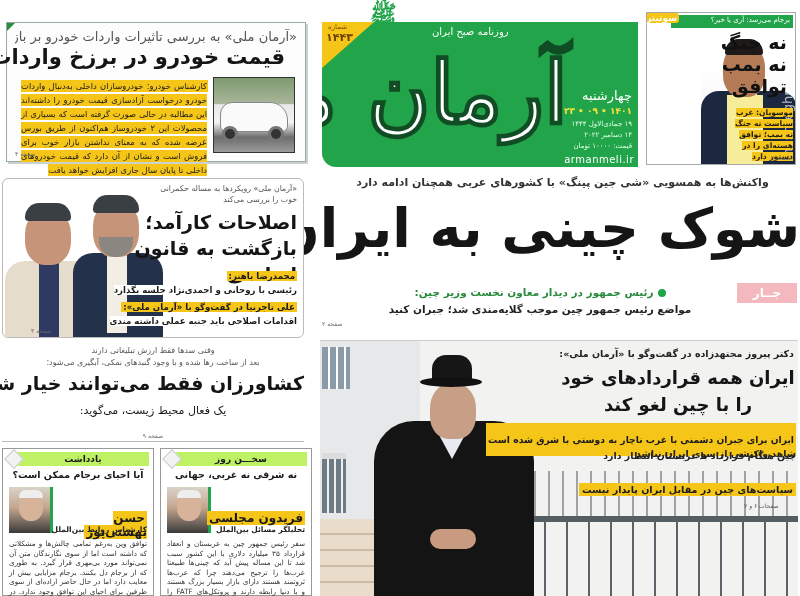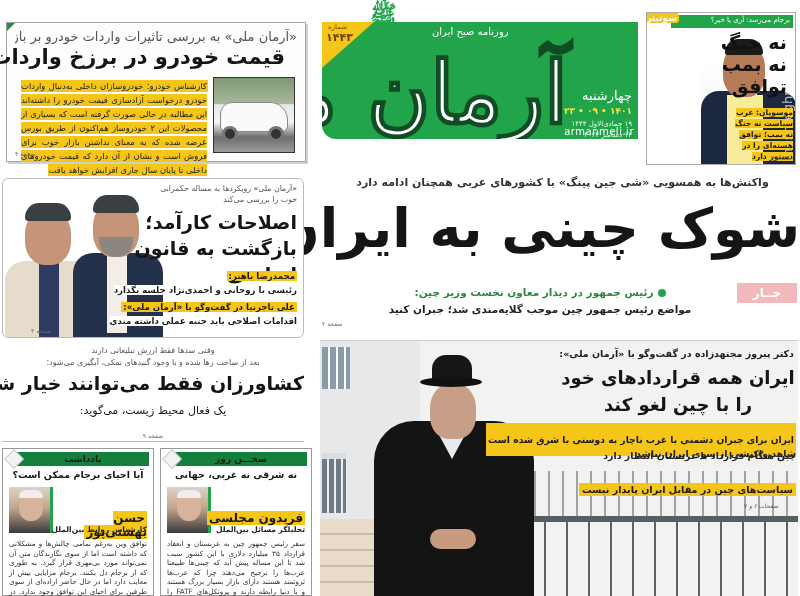--- a/index.html
+++ b/index.html
@@ -14,21 +14,21 @@
   .car-box .title { position: absolute; right: 20px; left: 20px; top: 22px; font-size: 21px; font-weight: bold; text-align: center; color: #151515; white-space: nowrap; }
   .car-box .photo { position: absolute; right: 10px; top: 54px; width: 82px; height: 76px; background: linear-gradient(180deg,#7f9a72 0%,#a9b79a 35%,#e8e8e8 36%,#f4f4f4 60%,#6d6d6d 80%,#9a9a9a 100%); border: 1px solid #333; }
   .car-box .photo .car { position: absolute; left: 6px; right: 6px; top: 24px; height: 30px; background: #fafafa; border-radius: 12px 18px 6px 6px; border: 1px solid #888; }
   .car-box .photo .wheel { position: absolute; bottom: 10px; width: 16px; height: 16px; background: #333; border-radius: 50%; border: 3px solid #777; }
   .car-box .body { position: absolute; right: 98px; left: 14px; top: 56px; font-size: 8.4px; line-height: 14px; text-align: justify; }
   .car-box .body span { background: #f5c518; box-shadow: 0 0 0 1px #f5c518; }
   .car-box .page { position: absolute; left: 8px; bottom: 4px; font-size: 6px; color: #666; }
   .car-box .corner { position: absolute; left: 0; top: 0; width: 0; height: 0; border-top: 8px solid #2a8a3e; border-right: 8px solid transparent; }
 
   
-  .mast { left: 322px; top: 22px; width: 316px; height: 117px; background: #22a54a; border-radius: 0 0 0 14px; overflow: hidden; }
+  .mast { left: 322px; top: 22px; width: 316px; height: 145px; background: #22a54a; border-radius: 0 0 0 14px; overflow: hidden; }
   .mast .issue { position: absolute; left: 0; top: 0; width: 52px; height: 46px; background: #f5c518; clip-path: polygon(0 0,100% 0,0 100%); }
   .mast .issue-label { position: absolute; left: 6px; top: 1px; font-size: 7px; color: #7a4b00; direction: rtl; }
   .mast .issue-num { position: absolute; left: 4px; top: 9px; font-size: 11px; font-weight: bold; color: #6b3f00; }
   .mast .tagline { position: absolute; left: 110px; top: 4px; font-size: 10px; color: #fff; }
   .mast .logo { position: absolute; left: 16px; top: 16px; width: 230px; font-family: "DejaVu Serif", serif; font-size: 86px; font-weight: bold; color: #fff; line-height: 110px; letter-spacing: -4px; -webkit-text-stroke: 2px #114d24; white-space: nowrap; }
   .mast .day { position: absolute; right: 6px; top: 66px; font-size: 13px; color: #fff; text-align: right; }
   .mast .date1 { position: absolute; right: 6px; top: 84px; font-size: 9px; color: #f5e23c; font-weight: bold; }
   .mast .date2, .mast .date3, .mast .price { position: absolute; right: 6px; font-size: 7px; color: #e6ffe9; }
   .mast .date2 { top: 98px; }
   .mast .date3 { top: 109px; }
@@ -88,21 +88,21 @@
   .cu-box { left: 2px; top: 342px; width: 302px; height: 100px; border-bottom: 1px solid #bbb; background: #fff; }
   .cu-box .k1 { position: absolute; left: 0; right: 0; top: 4px; font-size: 8px; color: #555; text-align: center; }
   .cu-box .k2 { position: absolute; left: 0; right: 0; top: 16px; font-size: 8px; color: #555; text-align: center; }
   .cu-box .title { position: absolute; left: 0; right: 0; top: 30px; font-size: 19px; font-weight: bold; text-align: center; color: #151515; white-space: nowrap; }
   .cu-box .d1 { position: absolute; left: 0; right: 0; top: 62px; font-size: 11px; text-align: center; }
   .cu-box .d2 { position: absolute; left: 0; right: 0; top: 76px; font-size: 8px; text-align: center; }
   .cu-box .page { position: absolute; left: 0; right: 0; top: 90px; font-size: 6px; color: #666; text-align: center; }
 
   
   .col { top: 448px; width: 152px; height: 148px; border: 1px solid #999; background: #fff; }
-  .col .hdr { position: absolute; left: 14px; right: 4px; top: 3px; height: 14px; background: #15803d; font-size: 9px; font-weight: bold; text-align: center; line-height: 14px; }
+  .col .hdr { position: absolute; left: 14px; right: 4px; top: 3px; height: 14px; background: #bef264; font-size: 9px; font-weight: bold; text-align: center; line-height: 14px; }
   .col .hdr-cut { position: absolute; left: 4px; top: 3px; width: 14px; height: 14px; background: #f2f2f2; transform: rotate(45deg); border: 1px solid #ccc; }
   .col .title { position: absolute; left: 4px; right: 4px; top: 20px; font-size: 9.5px; font-weight: bold; text-align: center; }
   .col .portrait { position: absolute; left: 6px; top: 38px; width: 44px; height: 46px; background: linear-gradient(180deg,#d9d3c9 0%,#c4a68e 45%,#3a3a3a 100%); border-right: 3px solid #22a54a; }
   .col .portrait .f { position: absolute; left: 10px; top: 6px; width: 24px; height: 28px; background: #d7b39a; border-radius: 45%; }
   .col .portrait .hair { position: absolute; left: 10px; top: 3px; width: 24px; height: 8px; background: #eee; border-radius: 10px 10px 2px 2px; }
   .col .name { position: absolute; right: 6px; top: 62px; font-size: 12px; font-weight: bold; padding-left: 46px; }
   .col .role { position: absolute; right: 6px; top: 76px; font-size: 7.5px; color: #222; font-weight: bold; }
   .col .body { position: absolute; left: 6px; right: 6px; top: 90px; font-size: 7.2px; line-height: 9.6px; text-align: justify; color: #333; }
   .col-right { left: 160px; }
   .col-left { left: 2px; }

